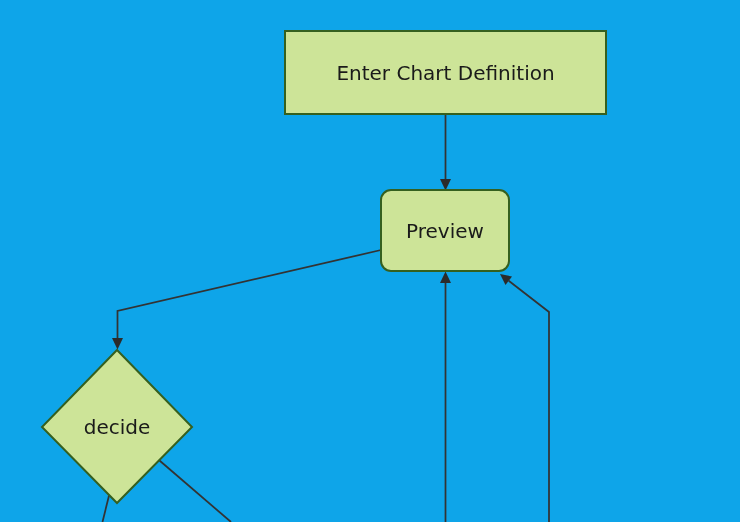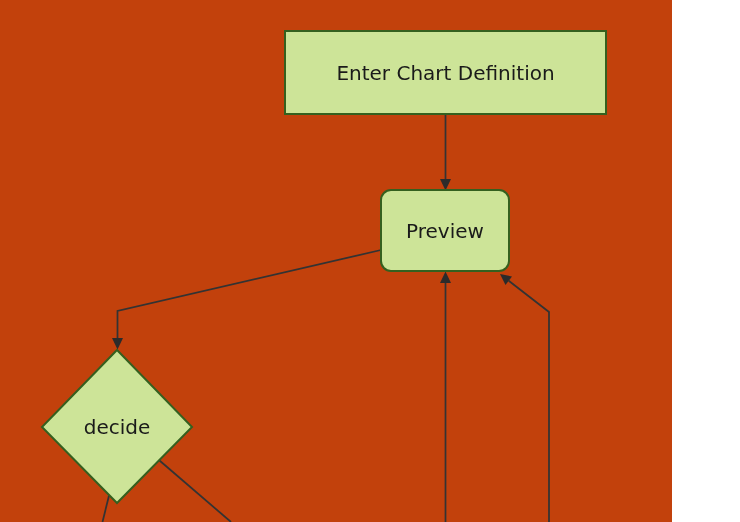--- a/index.html
+++ b/index.html
@@ -6,23 +6,23 @@
     margin: 0;
     padding: 0;
     width: 740px;
     height: 522px;
     background: #ffffff;
     overflow: hidden;
     font-family: "DejaVu Sans", "Liberation Sans", sans-serif;
   }
   .canvas {
     position: relative;
-    width: 672px;
+    width: 740px;
     height: 522px;
-    background: #c2410c;
+    background: #0ea5e9;
     text-decoration: underline;
   }
   svg { display: block; }
   .node-shape {
     fill: #cde498;
     stroke: #35601f;
     stroke-width: 2;
   }
   .edge-line {
     fill: none;

